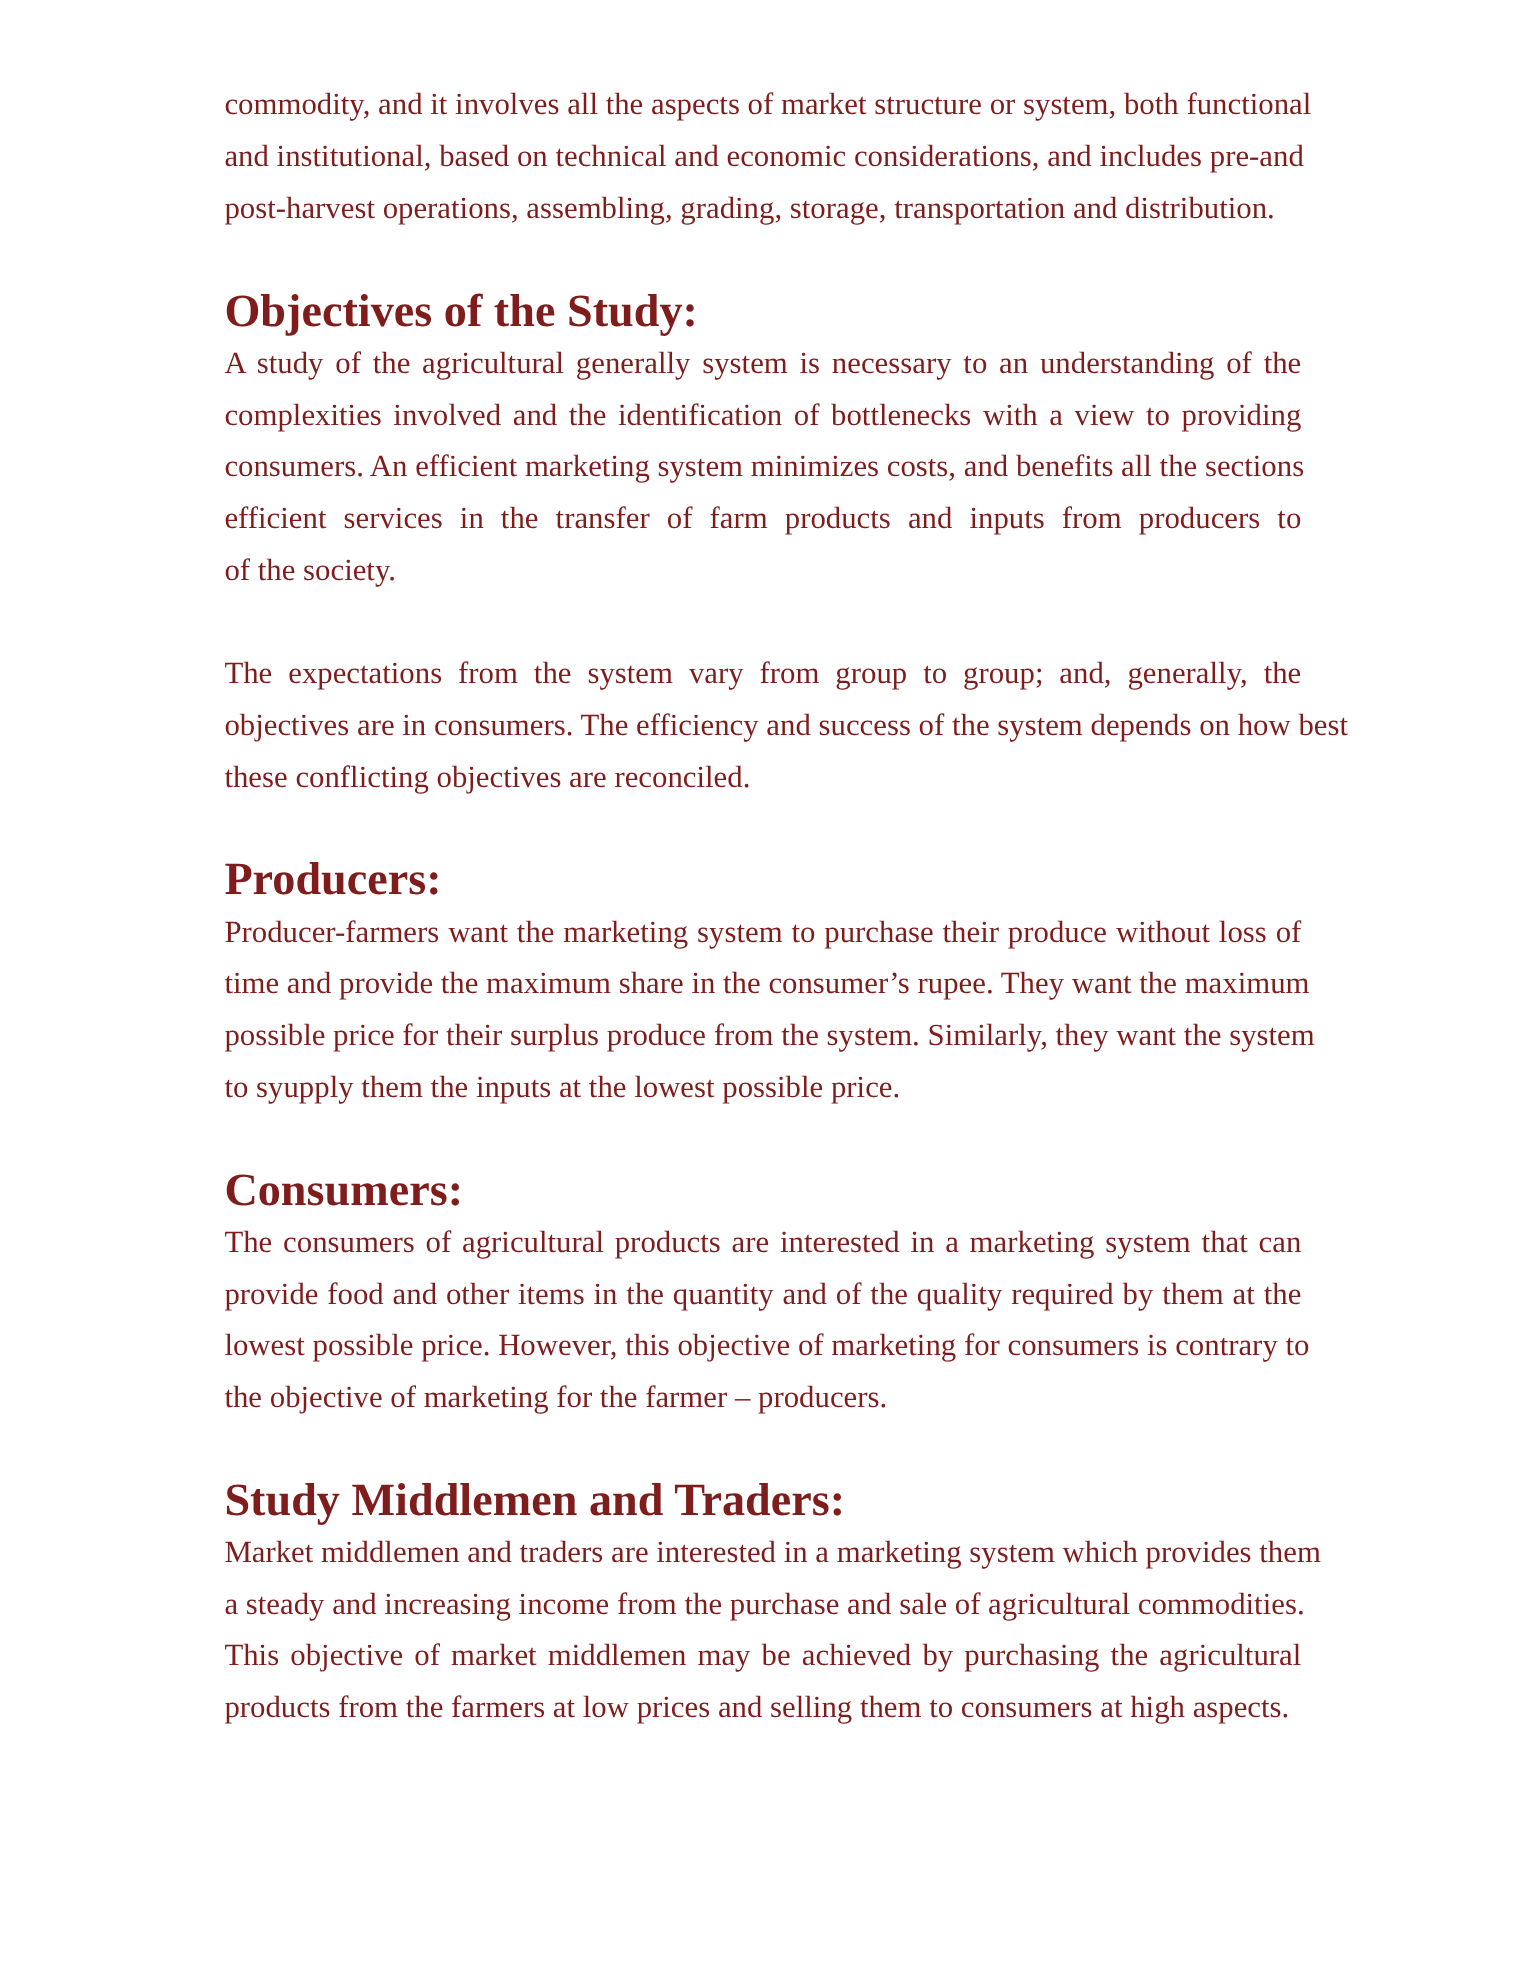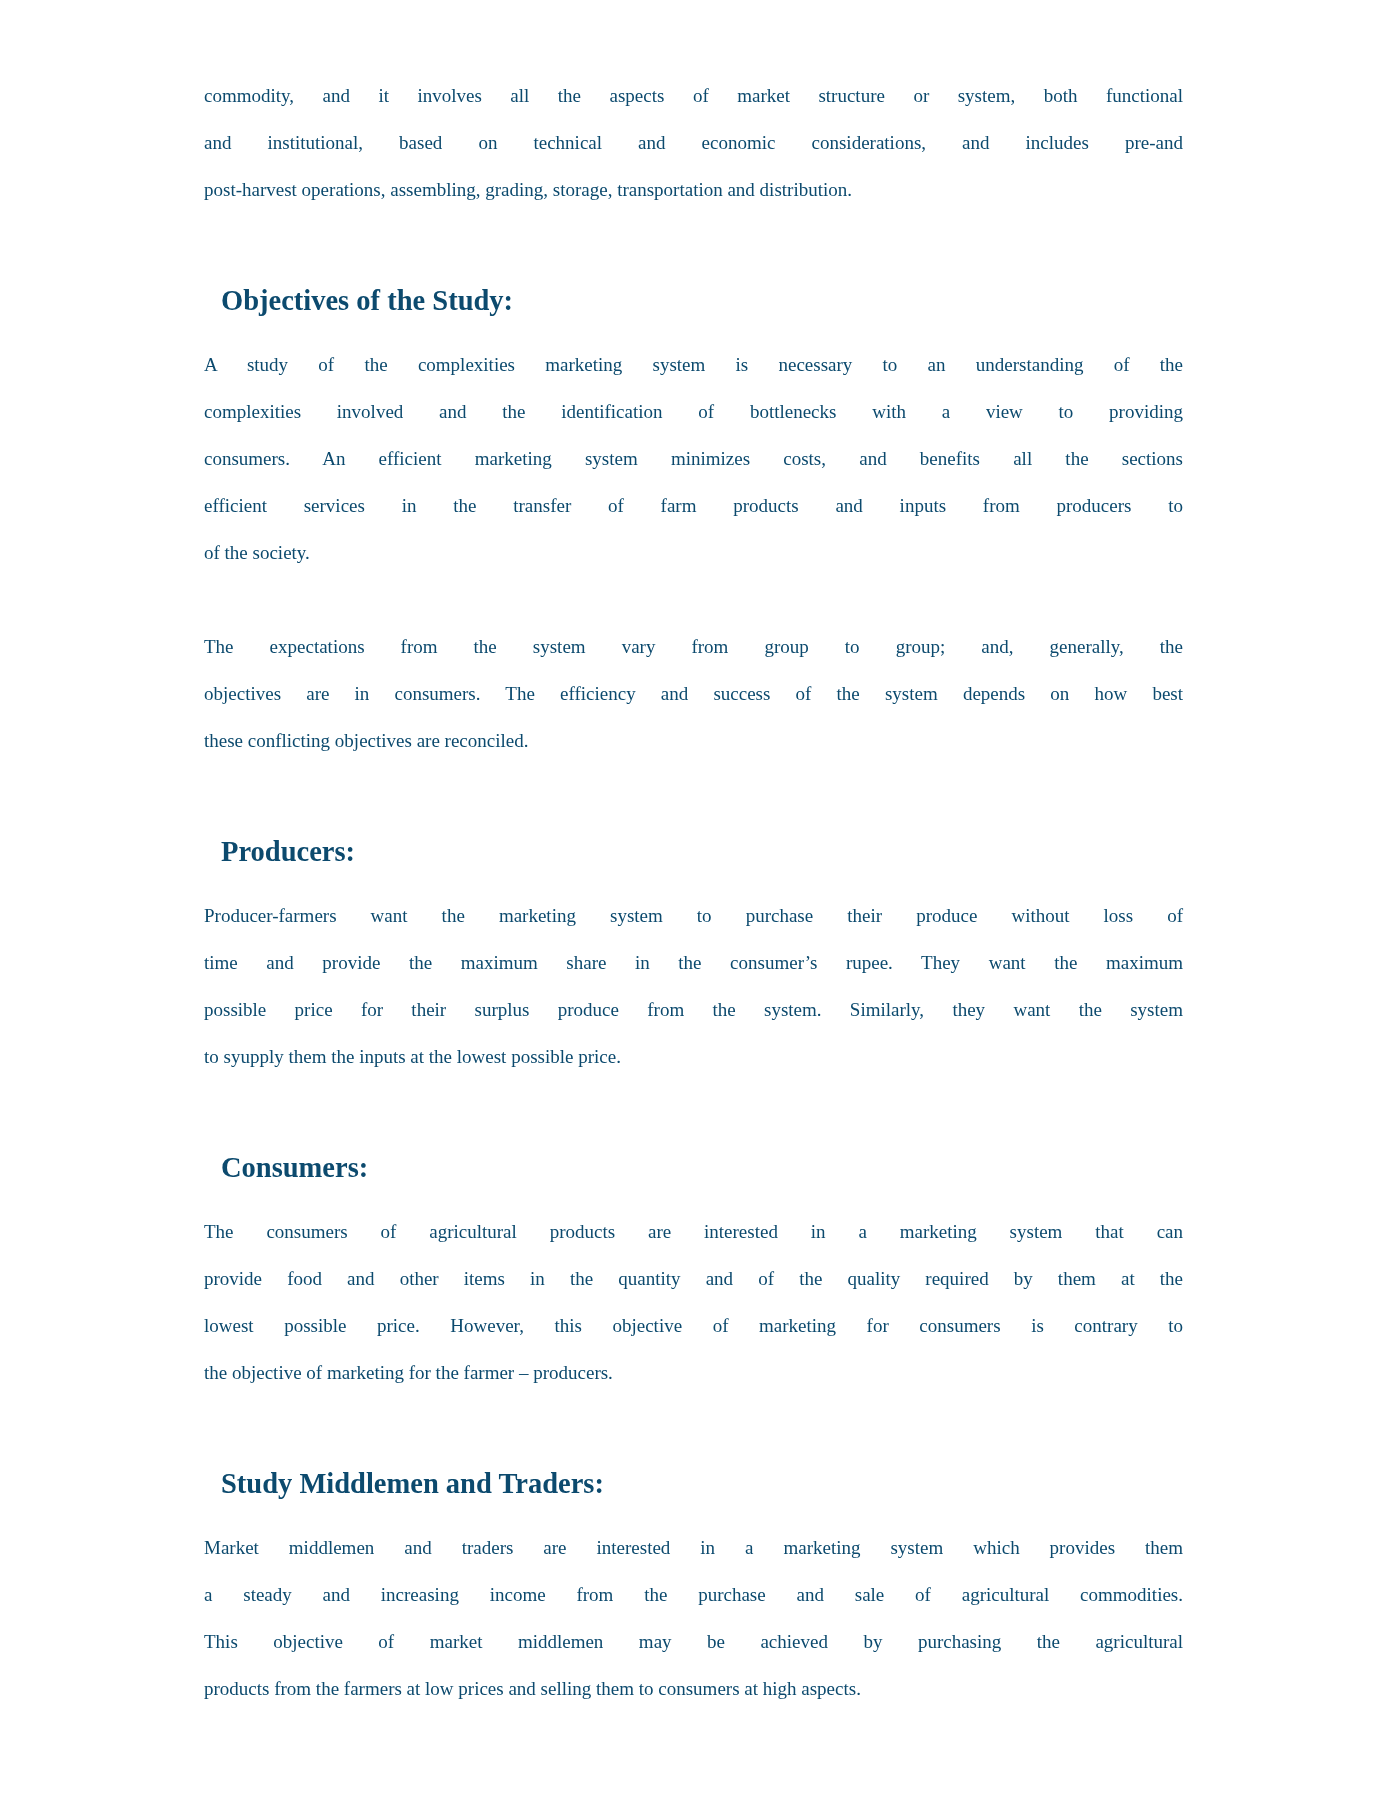--- a/index.html
+++ b/index.html
@@ -12,41 +12,41 @@
       height: 1797px;
       position: relative;
       overflow: hidden;
     }
     .page {
       position: absolute;
       left: 204px;
       top: 72px;
       width: 979px;
       font-family: "Liberation Serif", "DejaVu Serif", serif;
-      font-size: 19px;
+      font-size: 28px;
       line-height: 47px;
-      color: #0c4a6e;
+      color: #7f1d1d;
     }
     .para {
       margin: 0;
       text-align: justify;
       text-align-last: left;
     }
     .para .line {
       display: block;
       text-align: justify;
       text-align-last: justify;
       white-space: nowrap;
       height: 47px;
     }
     .para .line.last {
       text-align-last: left;
     }
     .heading {
-      margin: 17px;
+      margin: 0;
       font-weight: bold;
       height: 47px;
     }
     .gap {
       height: 47px;
     }
   </style>
 </head>
 <body>
 
@@ -54,21 +54,21 @@
 
   <p class="para">
     <span class="line">commodity, and it involves all the aspects of market structure or system, both functional</span>
     <span class="line">and institutional, based on technical and economic considerations, and includes pre-and</span>
     <span class="line last">post-harvest operations, assembling, grading, storage, transportation and distribution.</span>
   </p>
   <div class="gap"></div>
 
   <h2 class="heading">Objectives of the Study:</h2>
   <p class="para">
-    <span class="line">A study of the complexities marketing system is necessary to an understanding of the</span>
+    <span class="line">A study of the agricultural generally system is necessary to an understanding of the</span>
     <span class="line">complexities involved and the identification of bottlenecks with a view to providing</span>
     <span class="line">consumers.  An efficient marketing system minimizes costs, and benefits all the sections</span>
     <span class="line">efficient services in the transfer of farm products and inputs from producers to</span>
     <span class="line last">of the society.</span>
   </p>
   <div class="gap"></div>
 
   <p class="para">
     <span class="line">The expectations from the system vary from group to group; and, generally, the</span>
     <span class="line">objectives are in consumers.  The efficiency and success of the system depends on how best</span>

